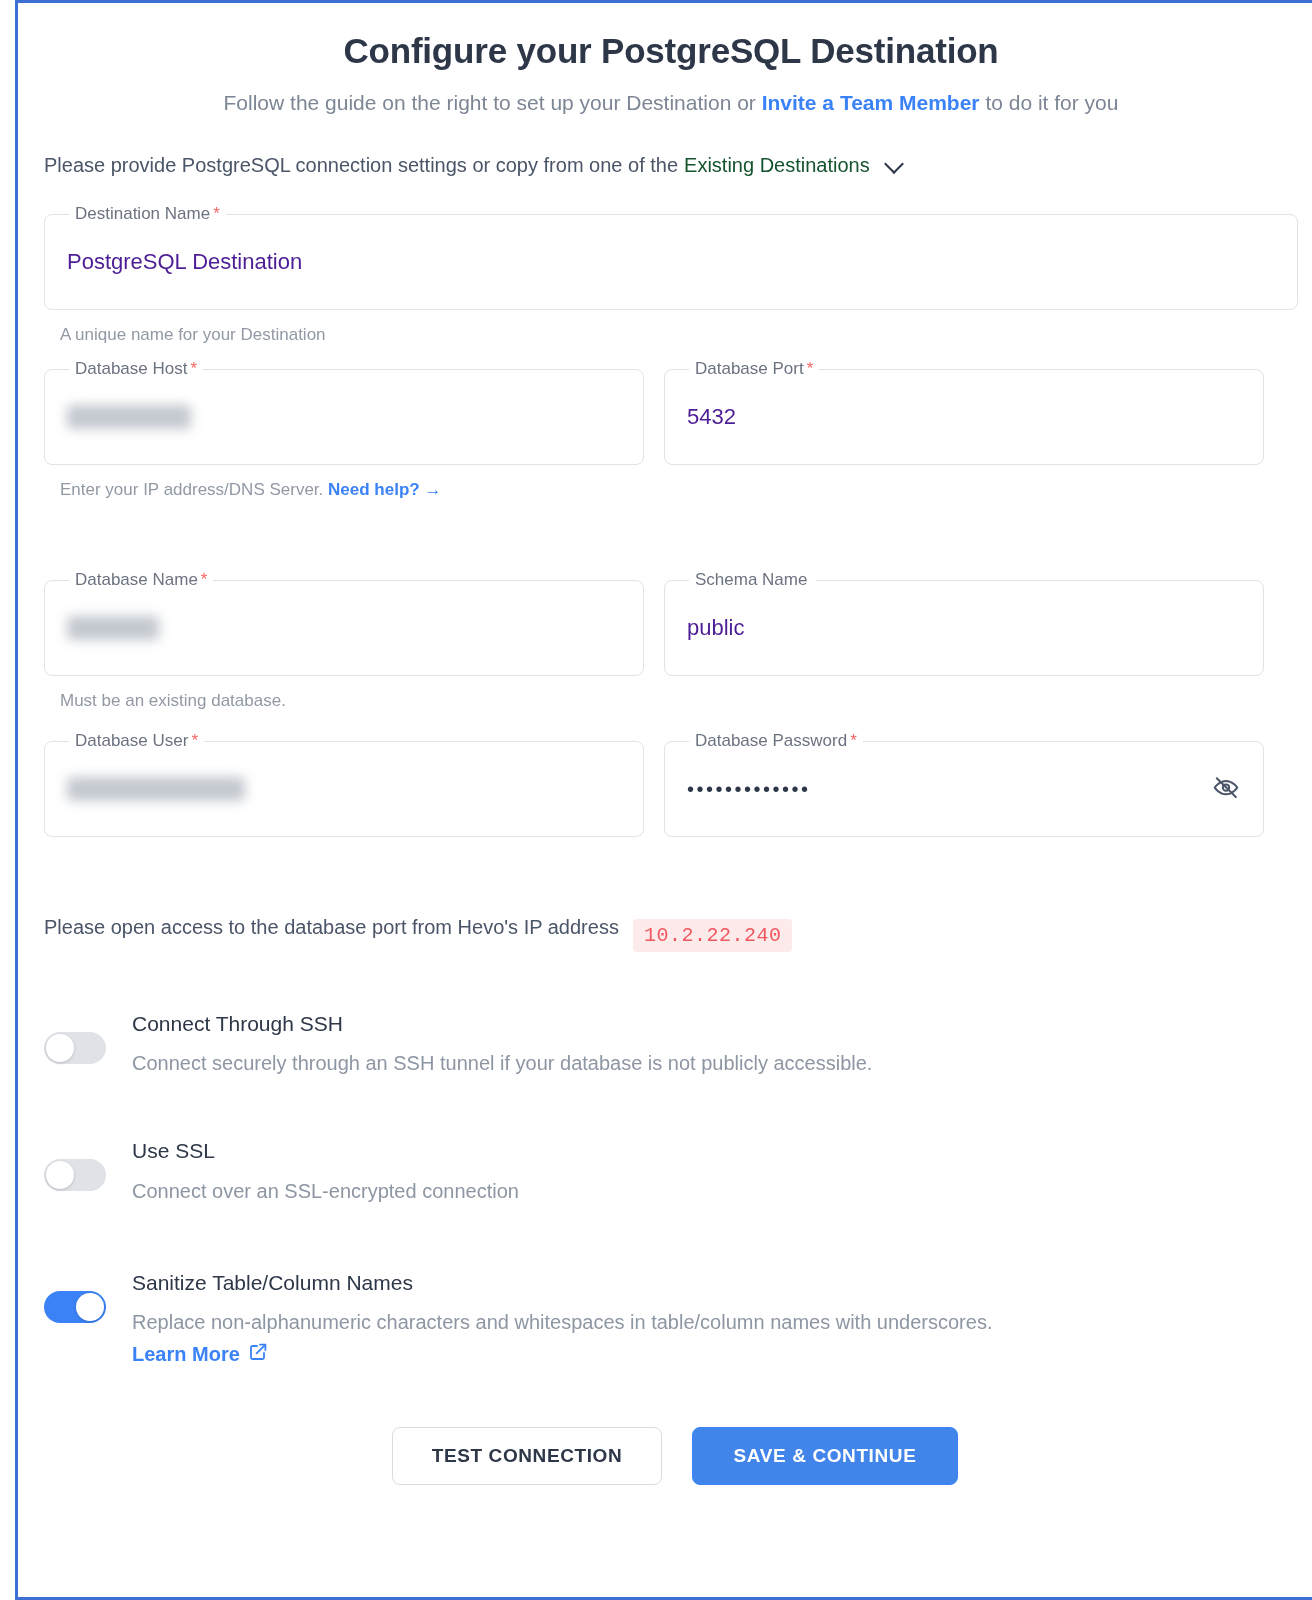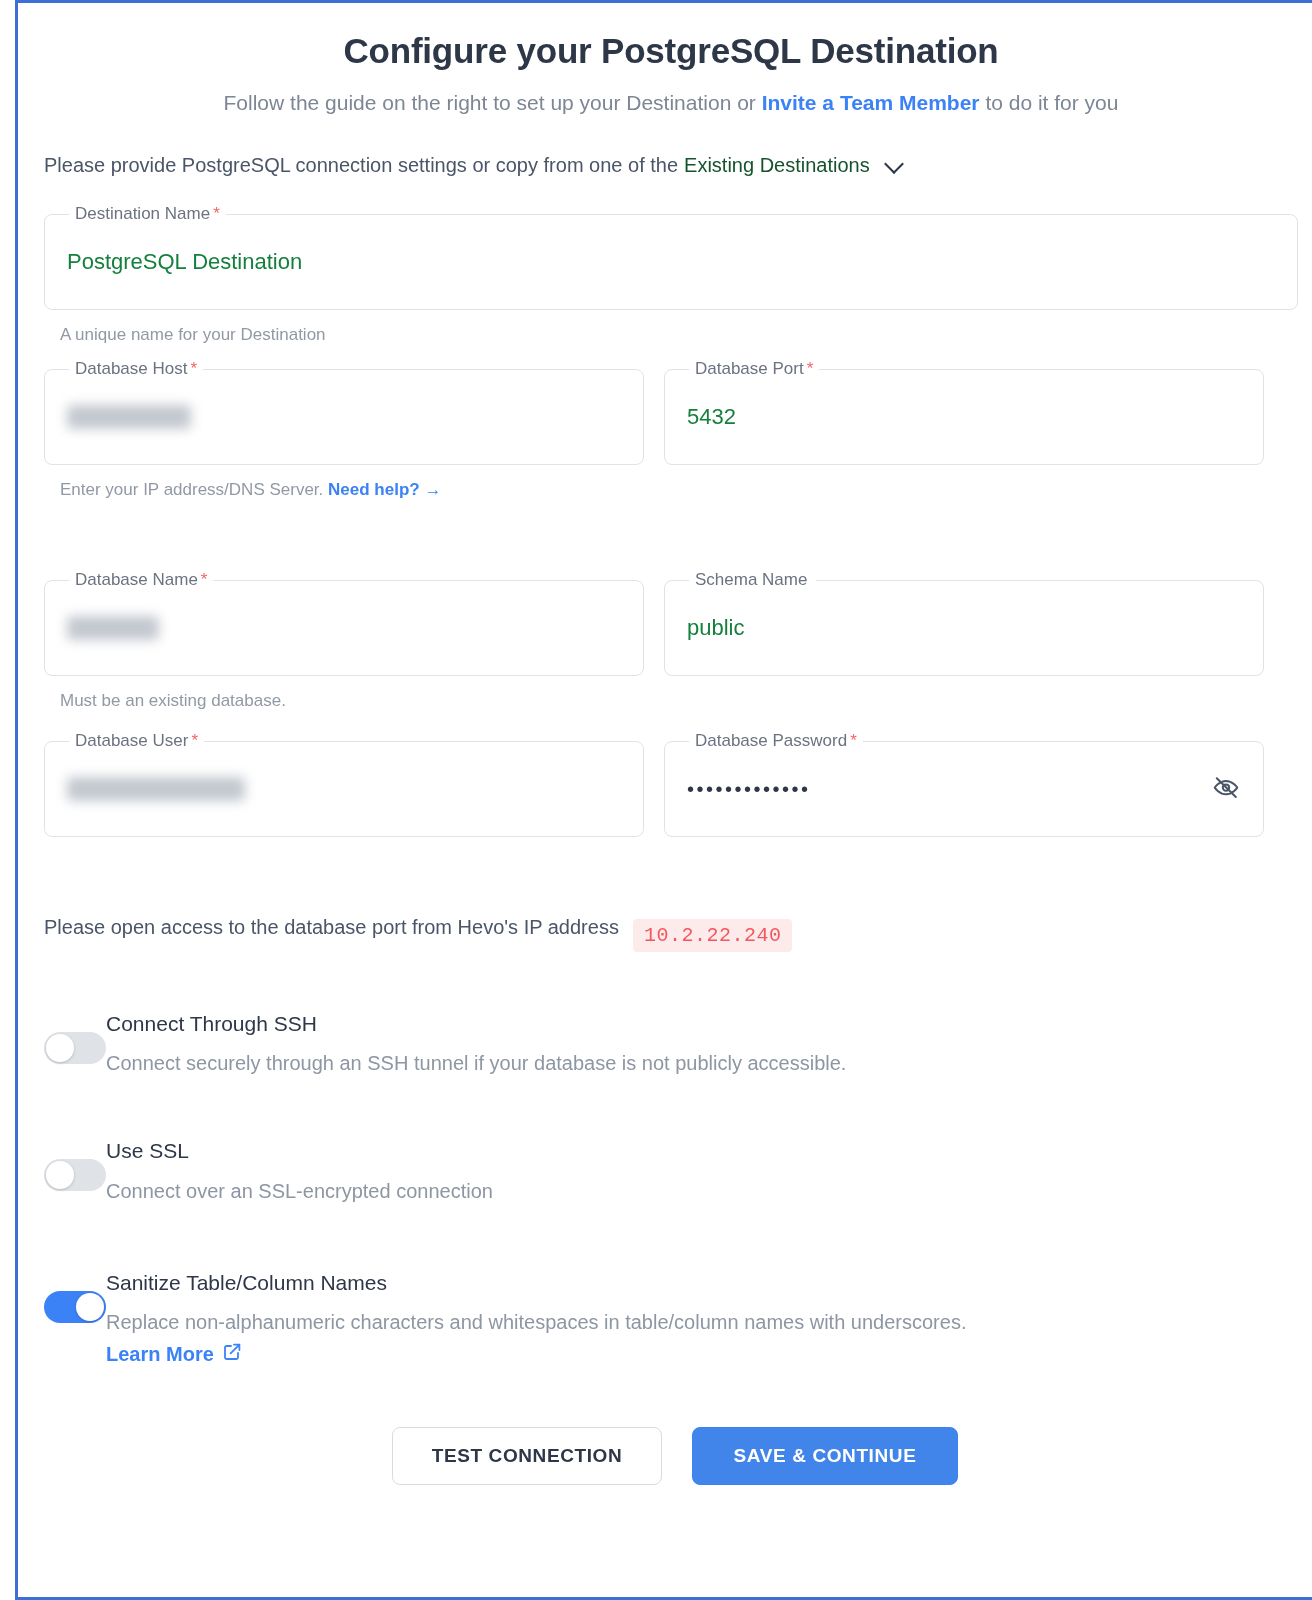--- a/index.html
+++ b/index.html
@@ -100,21 +100,21 @@
     left: 24px;
     background: #fff;
     padding: 0 6px;
     font-size: 17px;
     color: #6b7280;
     white-space: nowrap;
   }
   .req { color: #f56565; margin-left: 3px; }
   .field-value {
     font-size: 22px;
-    color: #15803d;
+    color: #4c1d95;
     line-height: 1;
   }
   .field-value.blurred {
     color: #b6bcc4;
     filter: blur(6px);
     -webkit-filter: blur(6px);
     background: #c3c8cf;
     border-radius: 4px;
     color: transparent;
     padding: 1px 4px;
@@ -179,20 +179,21 @@
     padding: 5px 11px;
     border-radius: 4px;
     letter-spacing: 0.5px;
     margin-top: 16px;
   }
 
   
   .toggle-row {
     display: flex;
     align-items: flex-start;
+    gap: 26px;
   }
   .t-ssh   { margin-top: 56px; }
   .t-ssl   { margin-top: 58px; }
   .t-sani  { margin-top: 62px; }
 
   .switch {
     flex: 0 0 auto;
     width: 62px;
     height: 32px;
     border-radius: 16px;

